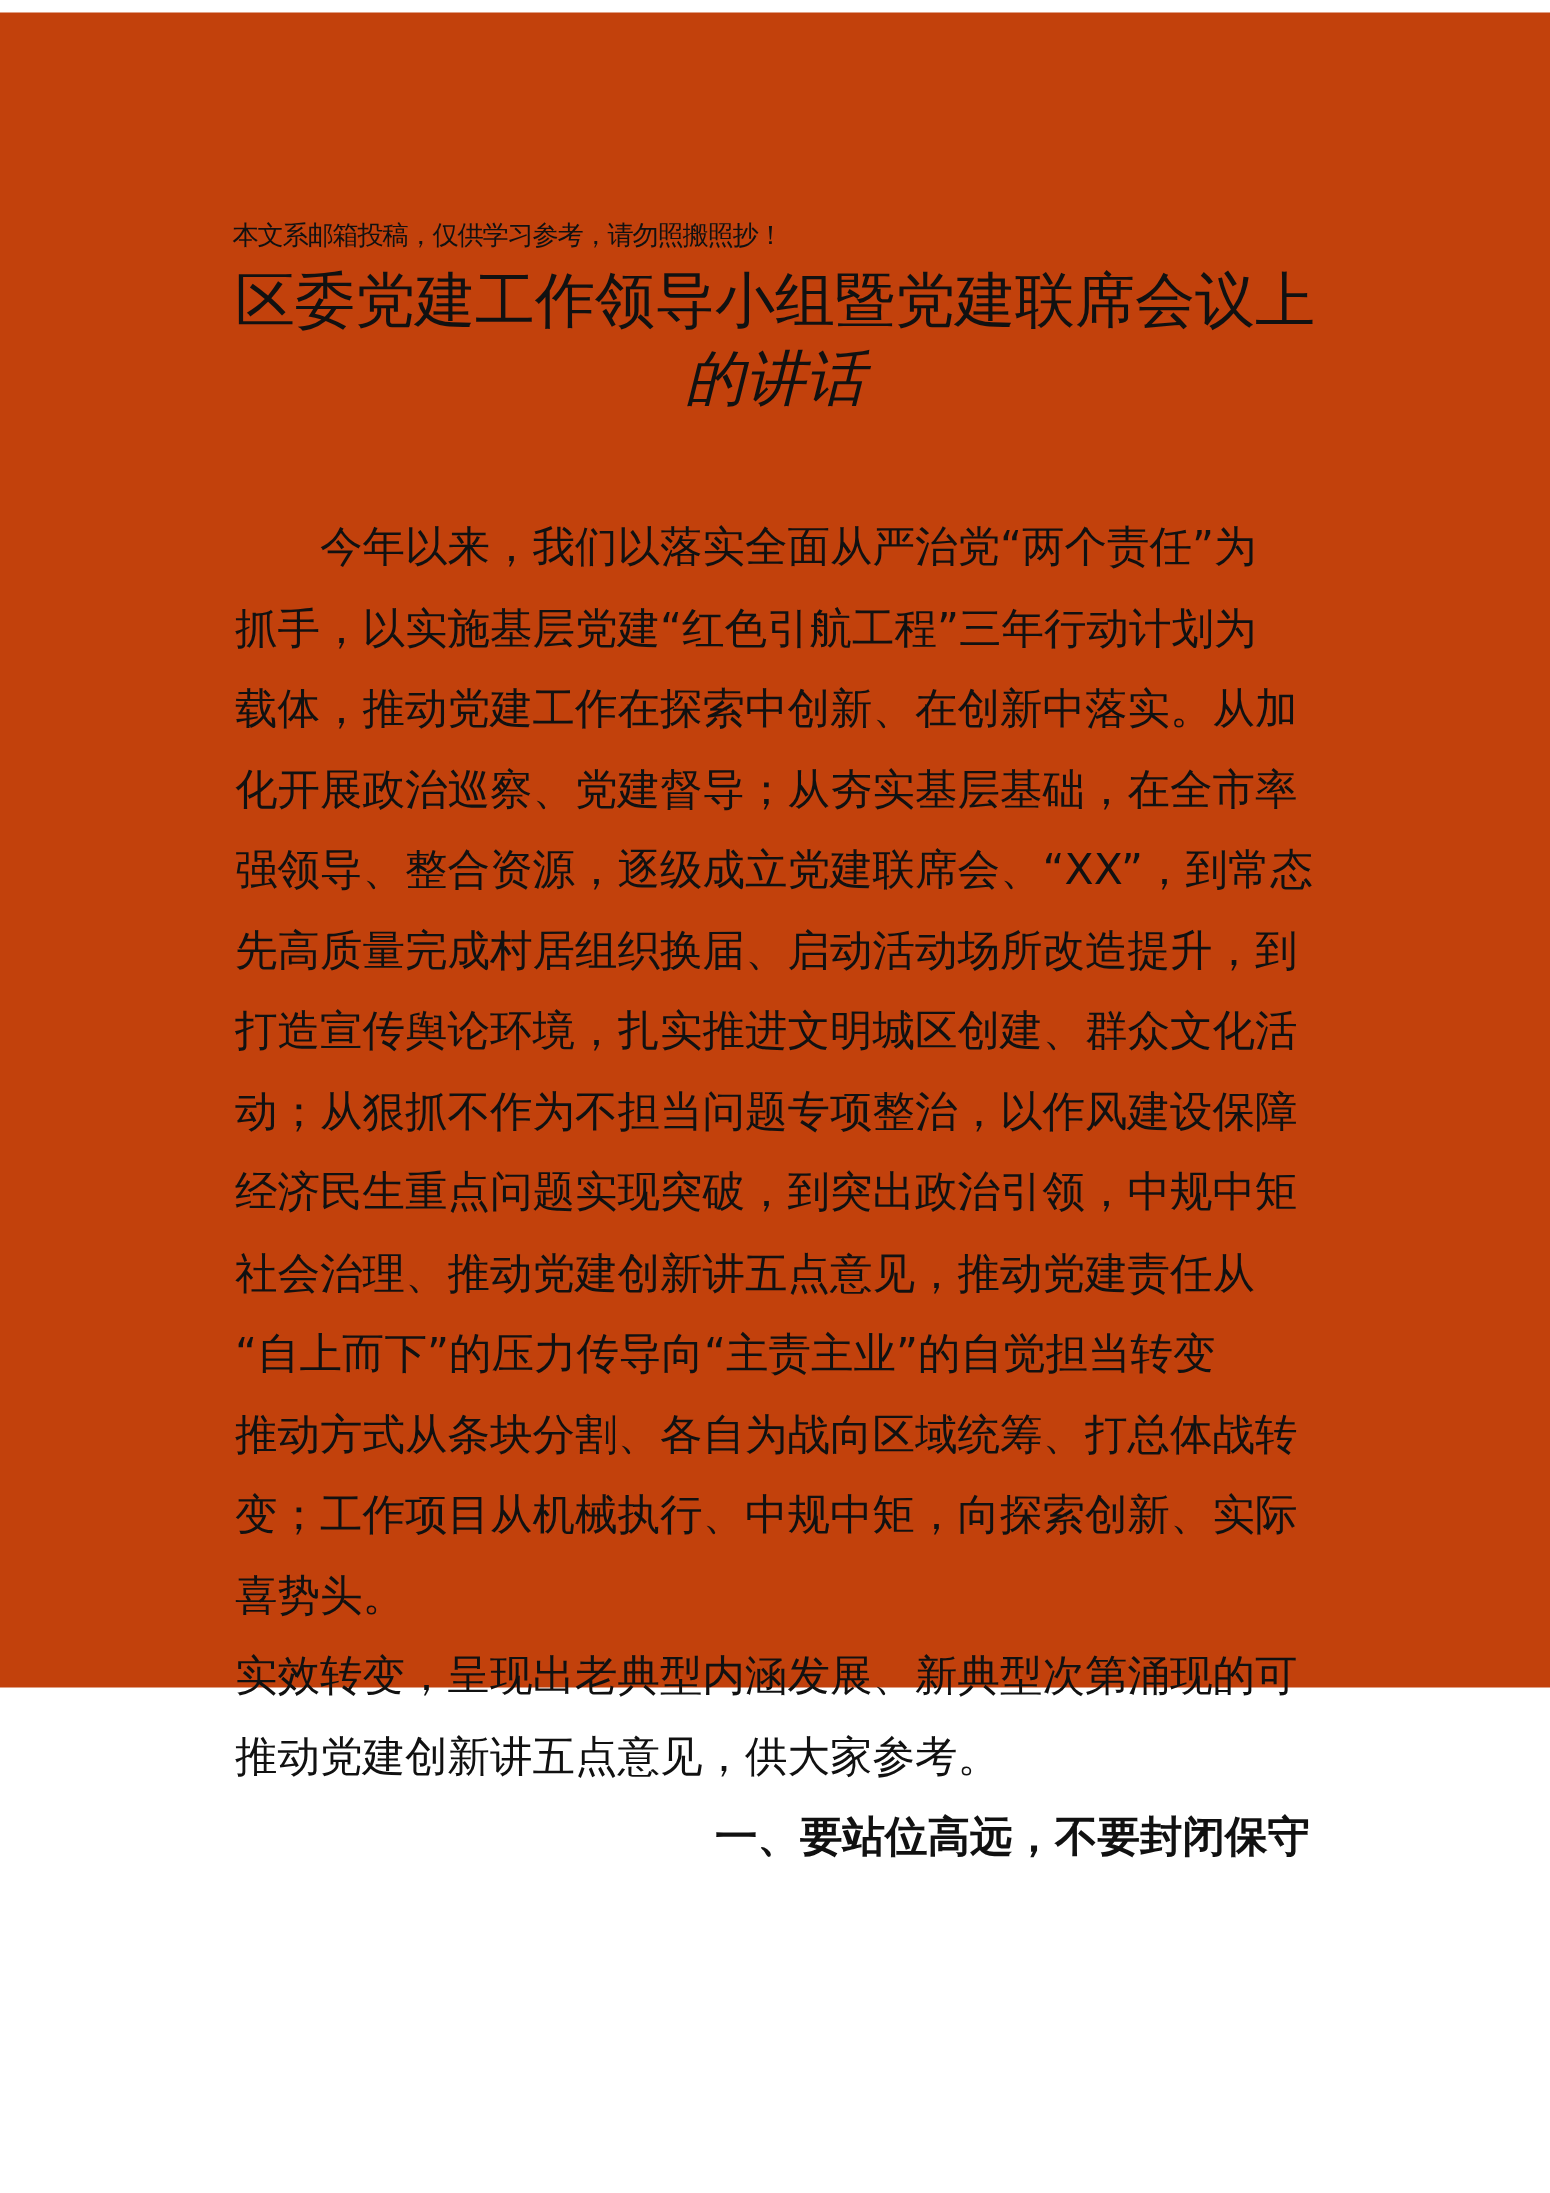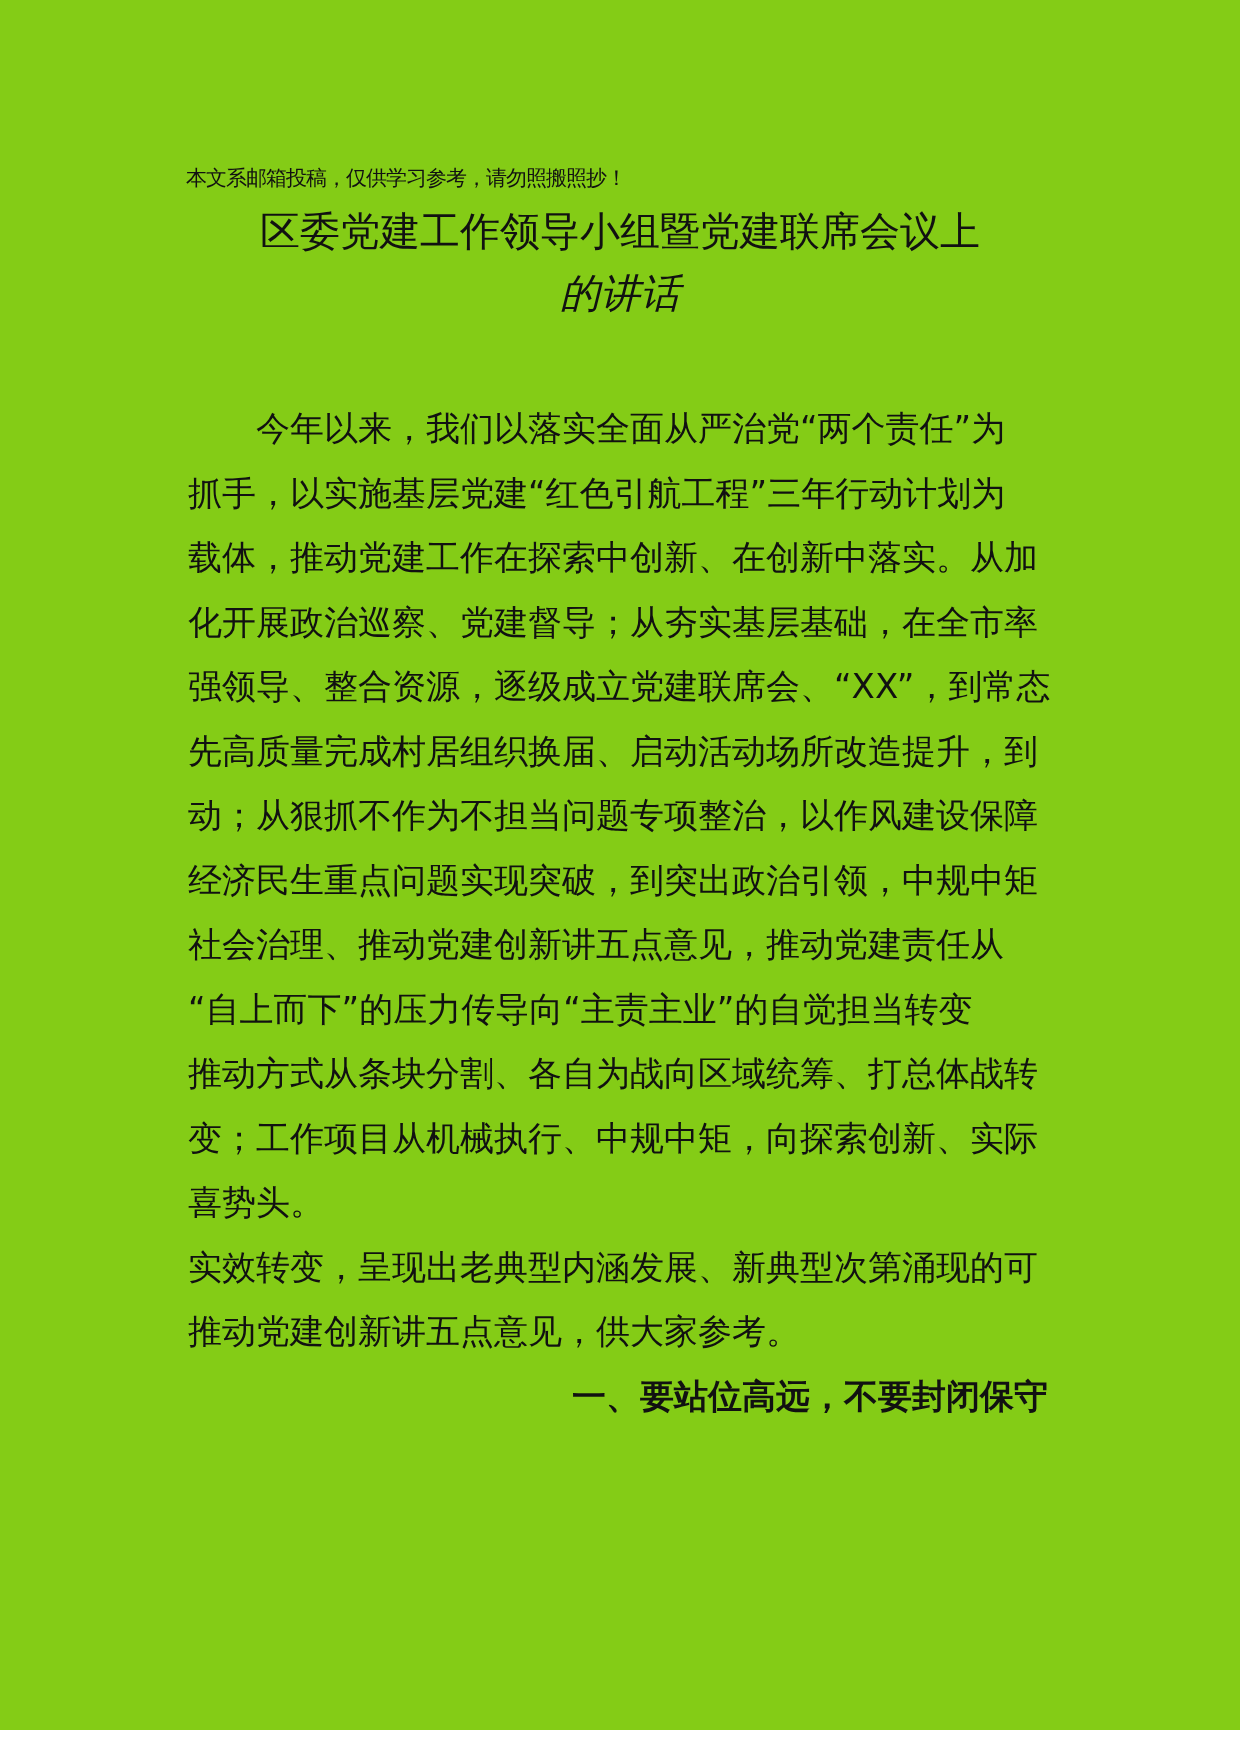--- a/index.html
+++ b/index.html
@@ -11,41 +11,41 @@
       width: 1240px;
       height: 1754px;
       position: relative;
       overflow: hidden;
       font-family: "DejaVu Sans", "Liberation Sans", sans-serif;
       color: #111111;
     }
     .page {
       position: absolute;
       left: 0;
-      top: 0;
+      top: 10px;
       width: 1240px;
-      height: 1730px;
-      background: #84cc16;
+      height: 1340px;
+      background: #c2410c;
     }
     .notice {
       position: absolute;
       left: 186px;
       top: 164px;
       font-size: 21px;
       line-height: 28px;
       letter-spacing: -1px;
       white-space: nowrap;
     }
     .title {
       position: absolute;
       left: 150px;
       top: 200px;
       width: 940px;
       text-align: center;
-      font-size: 40px;
+      font-size: 48px;
       line-height: 62px;
       font-weight: normal;
       margin: 0;
       letter-spacing: 0px;
     }
     .body-text {
       position: absolute;
       left: 188px;
       top: 396px;
       width: 860px;
@@ -80,20 +80,21 @@
 
   <div class="body-text">
 
     <div>
       <span class="line indent">今年以来，我们以落实全面从严治党“两个责任”为</span>
       <span class="line">抓手，以实施基层党建“红色引航工程”三年行动计划为</span>
       <span class="line">载体，推动党建工作在探索中创新、在创新中落实。从加</span>
       <span class="line">化开展政治巡察、党建督导；从夯实基层基础，在全市率</span>
       <span class="line">强领导、整合资源，逐级成立党建联席会、“XX”，到常态</span>
       <span class="line">先高质量完成村居组织换届、启动活动场所改造提升，到</span>
+      <span class="line">打造宣传舆论环境，扎实推进文明城区创建、群众文化活</span>
       <span class="line">动；从狠抓不作为不担当问题专项整治，以作风建设保障</span>
       <span class="line">经济民生重点问题实现突破，到突出政治引领，中规中矩</span>
       <span class="line">社会治理、推动党建创新讲五点意见，推动党建责任从</span>
       <span class="line">“自上而下”的压力传导向“主责主业”的自觉担当转变</span>
       <span class="line">推动方式从条块分割、各自为战向区域统筹、打总体战转</span>
       <span class="line">变；工作项目从机械执行、中规中矩，向探索创新、实际</span>
       <span class="line">喜势头。</span>
       <span class="line">实效转变，呈现出老典型内涵发展、新典型次第涌现的可</span>
     </div>
 

